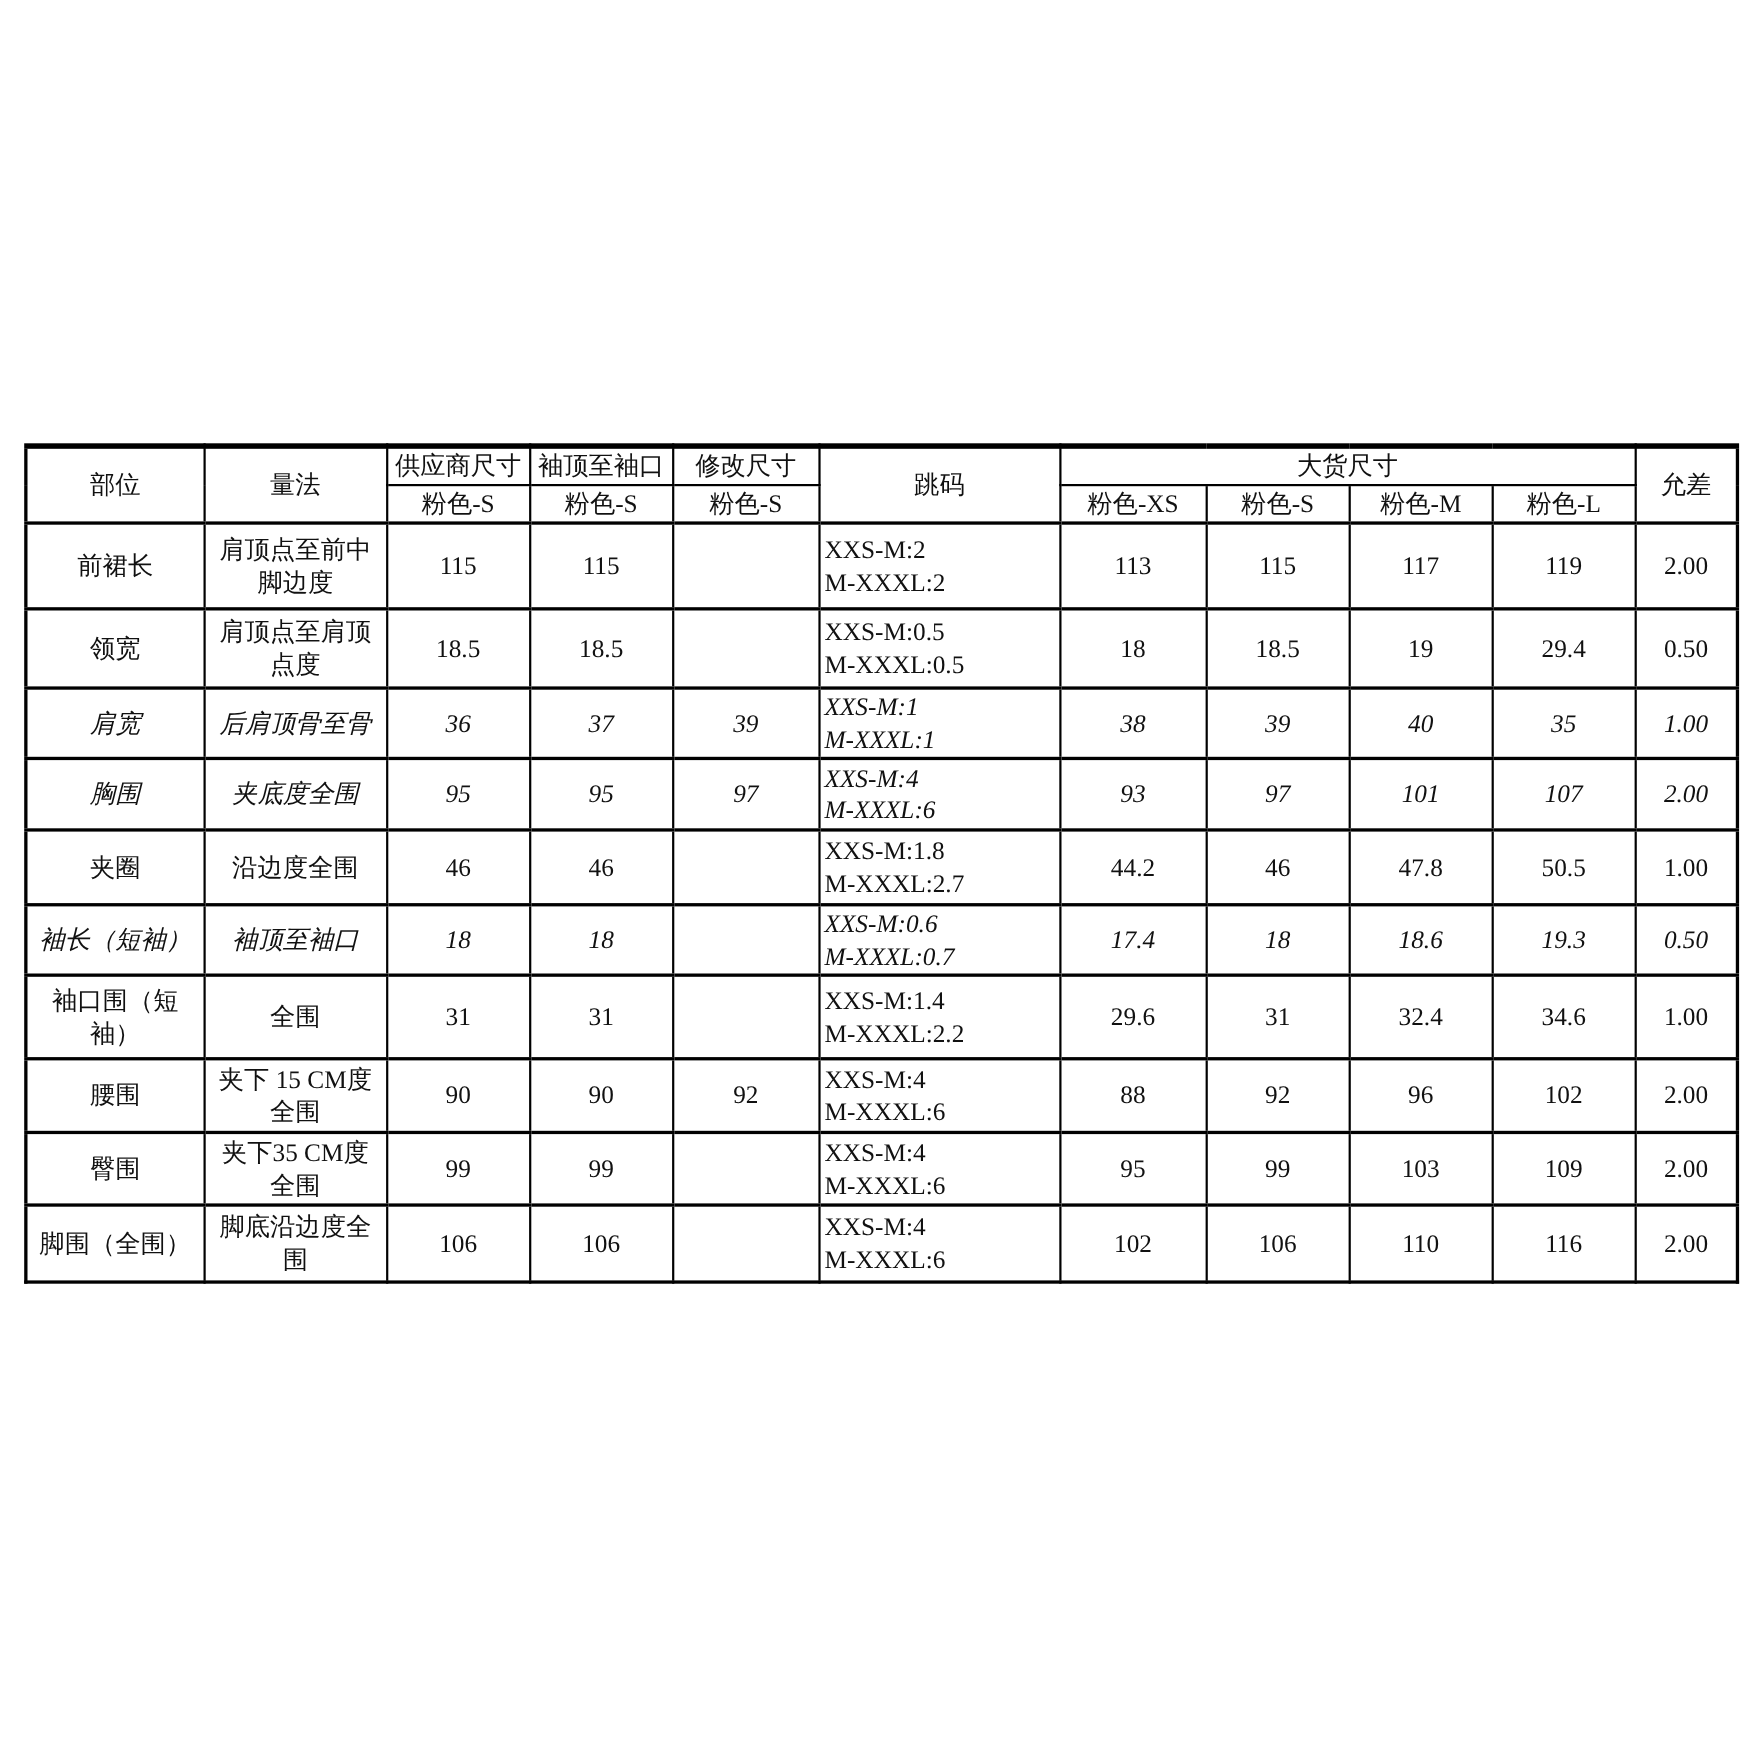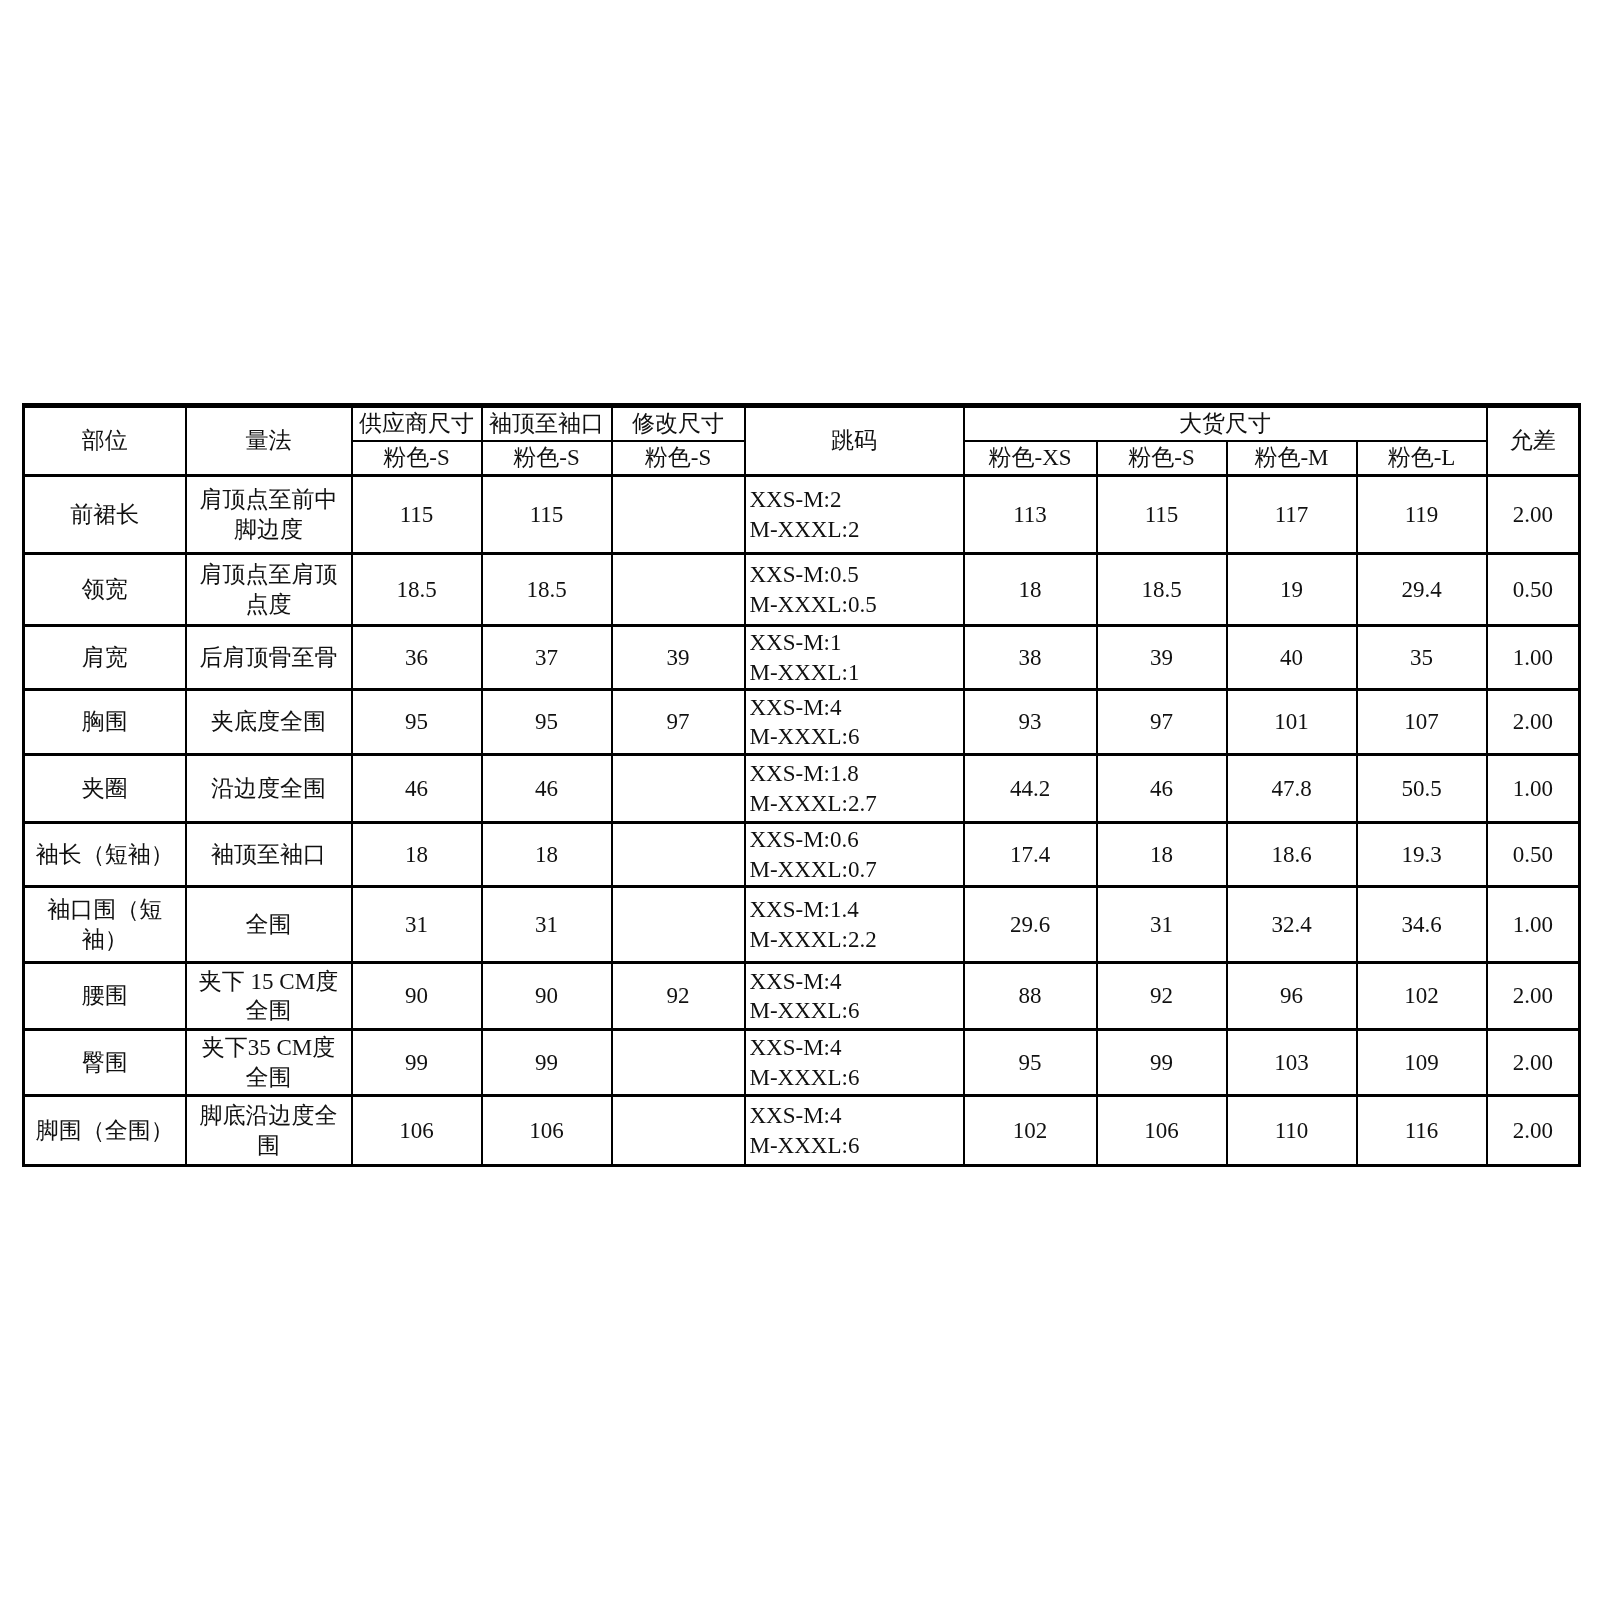--- a/index.html
+++ b/index.html
@@ -36,22 +36,22 @@
   }
   .spec thead tr { height: 35px; }
   .spec tbody td { border-top-width: 3px; }
   .spec td.c-grading {
     text-align: left;
     padding-left: 4px;
   }
   
   tr.h78 { height: 78px; }
   tr.h72 { height: 72px; }
-  tr.h64 { height: 64px; }
-  tr.h65 { height: 65px; }
+  tr.h64 { height: 64px; font-style: italic; }
+  tr.h65 { height: 65px; font-style: italic; }
   tr.h68 { height: 68px; }
   tr.h76 { height: 76px; margin-top: 39px; }
   tr.h67 { height: 67px; }
   tr.h66 { height: 66px; }
   tr.h70 { height: 70px; }
 </style>
 </head>
 <body>
 
 <div class="sheet">

